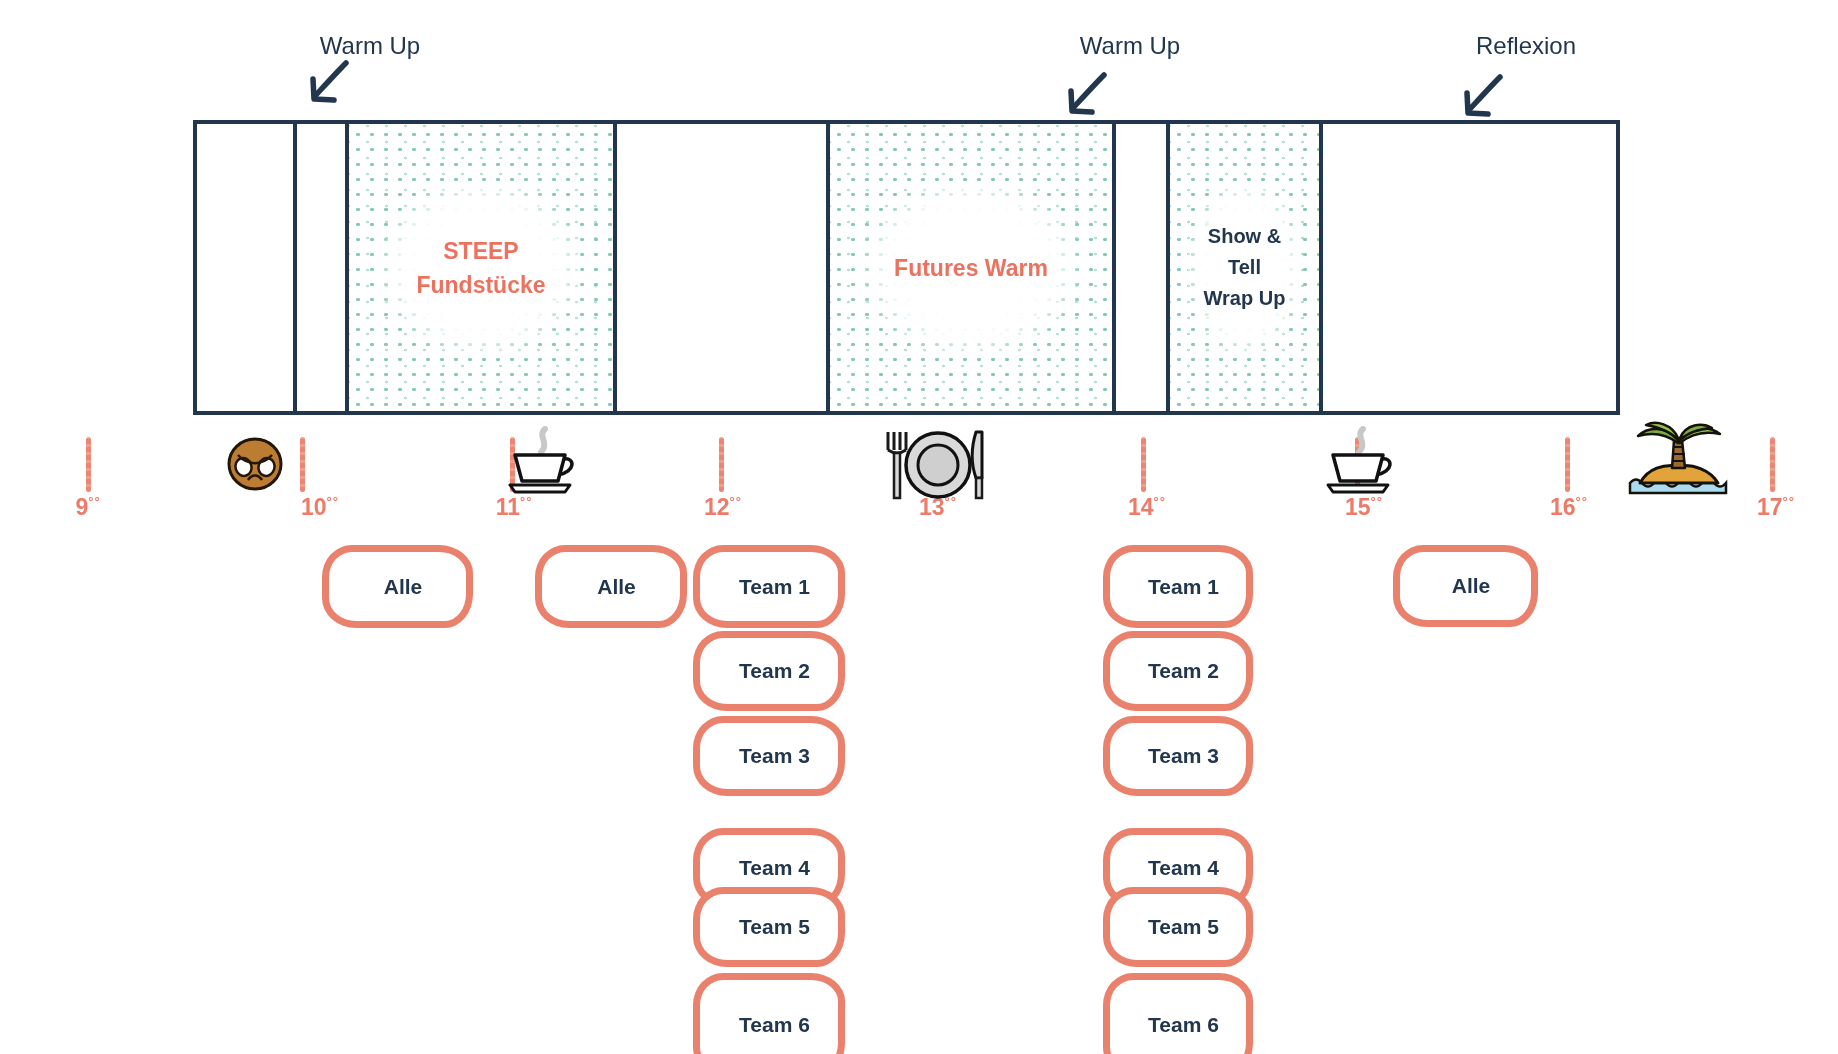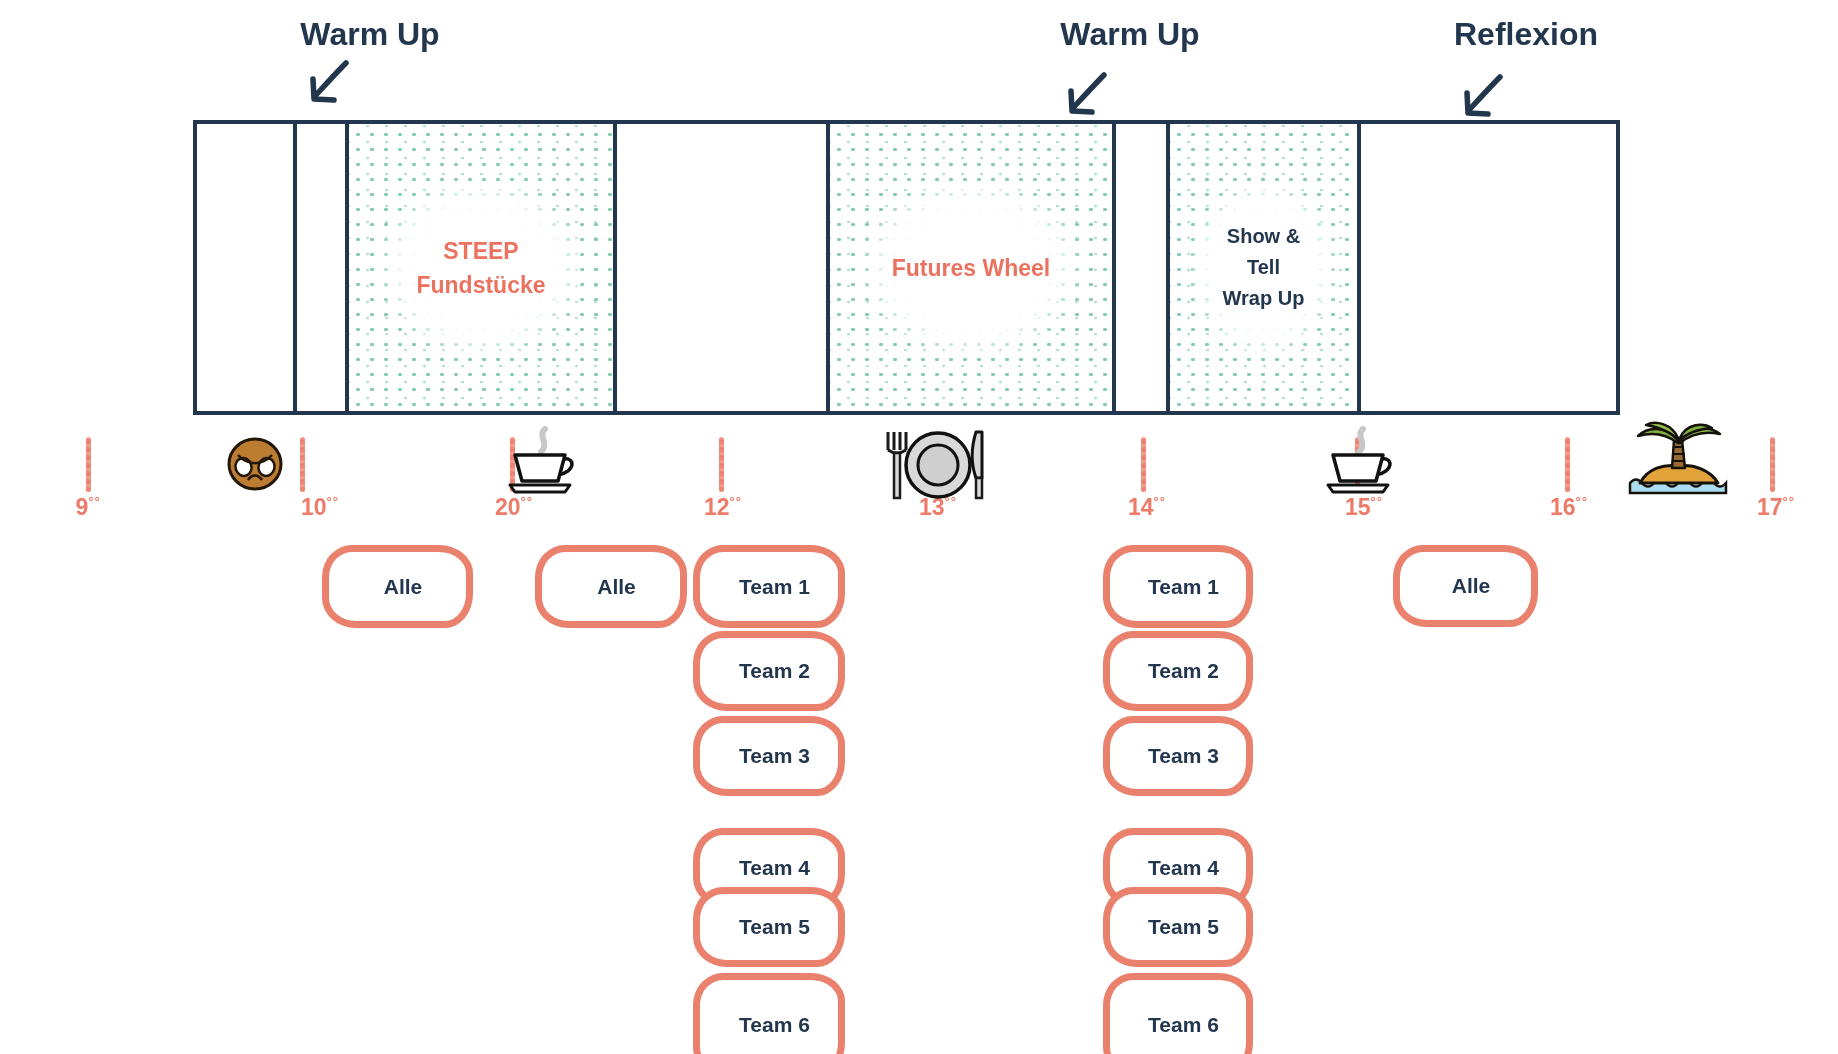--- a/index.html
+++ b/index.html
@@ -1,33 +1,33 @@
 <!DOCTYPE html>
 <html><head>
 <meta charset="utf-8">
 <style>
   html,body{margin:0;padding:0;background:#ffffff;}
   body{width:1838px;height:1054px;position:relative;overflow:hidden;
        font-family:"Liberation Sans","DejaVu Sans",sans-serif;}
 
   
-  .anno{position:absolute;top:16px;transform:translateX(-50%);
-        font-size:32px;font-weight:700;color:#22364e;white-space:nowrap;}
+  .anno{position:absolute;top:32px;transform:translateX(-50%);
+        font-size:24px;font-weight:400;color:#22364e;white-space:nowrap;}
   .anno-1{left:370px;} .anno-2{left:1130px;} .anno-3{left:1526px;}
   .arrow{position:absolute;width:46px;height:50px;}
   .arrow-1{left:304px;top:58px;} .arrow-2{left:1062px;top:70px;} .arrow-3{left:1458px;top:72px;}
 
   
   .tl{position:absolute;left:193px;top:120px;width:1427px;height:295px;
       border:4px solid #22364e;box-sizing:border-box;display:flex;background:#fff;}
   .cell{position:relative;box-sizing:border-box;height:100%;border-right:4px solid #22364e;
         display:flex;flex-direction:column;align-items:center;justify-content:center;}
   .cell:last-child{border-right:none;}
   .c1{width:100px;} .c2{width:218px;} .c3{width:52px;} .c4{width:268px;} .c5{width:213px;}
-  .c6{width:286px;} .c7{width:54px;} .c8{width:191px;} .c9{width:48px;}
+  .c6{width:286px;} .c7{width:54px;} .c8{width:153px;} .c9{width:48px;}
   .dotted{background-image:
       radial-gradient(circle, rgba(127,199,174,.95) 1.7px, transparent 2px),
       radial-gradient(circle, rgba(127,199,174,.55) 1.3px, transparent 1.6px);
     background-size:14px 15px,19px 16px;background-position:2px 3px,9px 10px;}
   .dotted::before{content:"";position:absolute;left:12%;right:12%;top:20%;bottom:20%;
     background:radial-gradient(ellipse at center,#fff 36%,rgba(255,255,255,.94) 55%,rgba(255,255,255,0) 76%);}
   .cell .line{position:relative;z-index:1;font-weight:700;text-align:center;}
   .t-navy{color:#22364e;} .t-salmon{color:#ec7260;}
   .sz-s{font-size:18px;line-height:29px;}   
   .sz-m{font-size:20px;line-height:31px;}   
@@ -80,21 +80,21 @@
   <div class="cell c3"></div>
 
   <div class="cell c4 dotted">
     <div class="line t-salmon sz-l">STEEP</div>
     <div class="line t-salmon sz-l">Fundstücke</div>
   </div>
 
   <div class="cell c5"></div>
 
   <div class="cell c6 dotted">
-    <div class="line t-salmon sz-l">Futures Wheel</div>
+    <div class="line t-salmon sz-l">Futures Warm</div>
   </div>
 
   <div class="cell c7"></div>
 
   <div class="cell c8 dotted">
     <div class="line t-navy sz-m">Show &amp;</div>
     <div class="line t-navy sz-m">Tell</div>
     <div class="line t-navy sz-m">Wrap Up</div>
   </div>
 
@@ -106,21 +106,21 @@
 <div class="tick" style="left:510px"></div>
 <div class="tick" style="left:719px"></div>
 <div class="tick" style="left:929px"></div>
 <div class="tick" style="left:1141px"></div>
 <div class="tick" style="left:1355px"></div>
 <div class="tick" style="left:1565px"></div>
 <div class="tick" style="left:1770px"></div>
 
 <div class="hour" style="left:88px"><span>9</span><sup>°°</sup></div>
 <div class="hour" style="left:320px"><span>10</span><sup>°°</sup></div>
-<div class="hour" style="left:514px"><span>20</span><sup>°°</sup></div>
+<div class="hour" style="left:514px"><span>11</span><sup>°°</sup></div>
 <div class="hour" style="left:723px"><span>12</span><sup>°°</sup></div>
 <div class="hour" style="left:938px"><span>13</span><sup>°°</sup></div>
 <div class="hour" style="left:1147px"><span>14</span><sup>°°</sup></div>
 <div class="hour" style="left:1364px"><span>15</span><sup>°°</sup></div>
 <div class="hour" style="left:1569px"><span>16</span><sup>°°</sup></div>
 <div class="hour" style="left:1776px"><span>17</span><sup>°°</sup></div>
 
 <svg class="ticon" style="left:226px;top:436px" width="58" height="57" viewBox="0 0 58 57">
   <ellipse cx="29" cy="28" rx="26" ry="25" fill="#bc7c31" stroke="#221606" stroke-width="3"></ellipse>
   <ellipse cx="17.5" cy="31" rx="8" ry="9" fill="#fff" stroke="#221606" stroke-width="2.5" transform="rotate(-18 17.5 31)"></ellipse>

